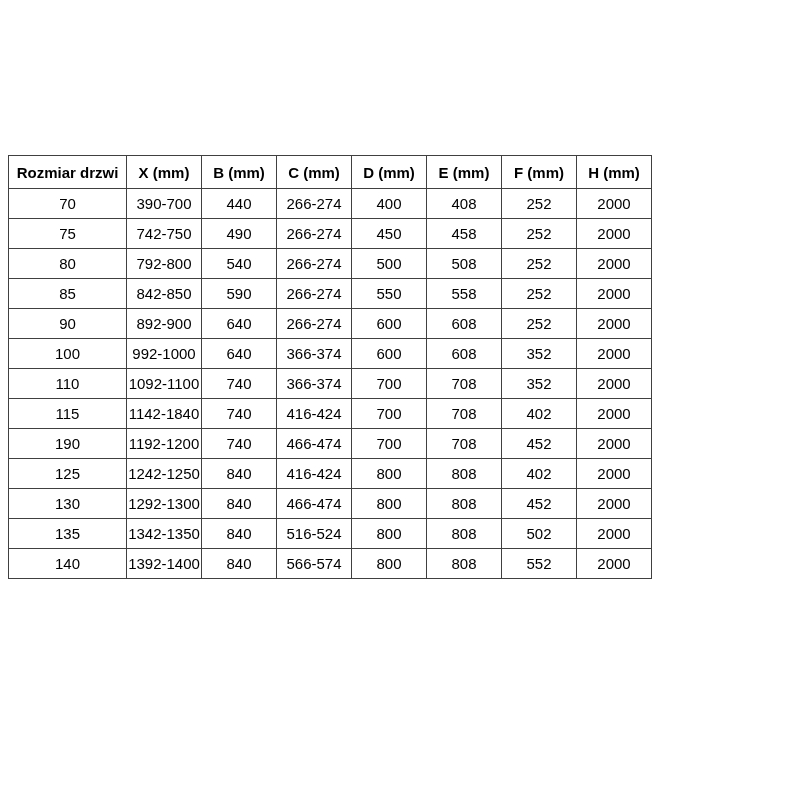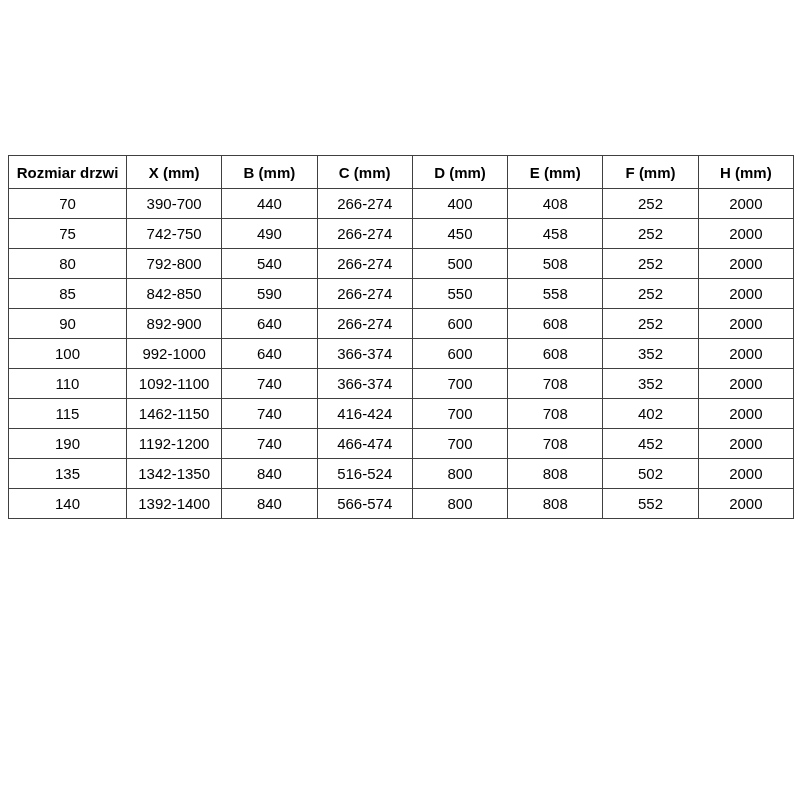--- a/index.html
+++ b/index.html
@@ -12,21 +12,21 @@
     background: #ffffff;
     font-family: "Liberation Sans", sans-serif;
     color: #000000;
     position: relative;
     overflow: hidden;
   }
   .table-wrap {
     position: absolute;
     left: 8px;
     top: 155px;
-    width: 786px;
+    width: 644px;
   }
   table.spec-table {
     border-collapse: collapse;
     table-layout: fixed;
     width: 100%;
     font-size: 15px;
   }
   table.spec-table th,
   table.spec-table td {
     border: 1px solid #404040;
@@ -139,39 +139,59 @@
           <td>1092-1100</td>
           <td>740</td>
           <td>366-374</td>
           <td>700</td>
           <td>708</td>
           <td>352</td>
           <td>2000</td>
         </tr>
         <tr>
           <td>115</td>
-          <td>1462-1150</td>
+          <td>1142-1840</td>
           <td>740</td>
           <td>416-424</td>
           <td>700</td>
           <td>708</td>
           <td>402</td>
           <td>2000</td>
         </tr>
         <tr>
           <td>190</td>
           <td>1192-1200</td>
           <td>740</td>
           <td>466-474</td>
           <td>700</td>
           <td>708</td>
           <td>452</td>
           <td>2000</td>
         </tr>
         <tr>
+          <td>125</td>
+          <td>1242-1250</td>
+          <td>840</td>
+          <td>416-424</td>
+          <td>800</td>
+          <td>808</td>
+          <td>402</td>
+          <td>2000</td>
+        </tr>
+        <tr>
+          <td>130</td>
+          <td>1292-1300</td>
+          <td>840</td>
+          <td>466-474</td>
+          <td>800</td>
+          <td>808</td>
+          <td>452</td>
+          <td>2000</td>
+        </tr>
+        <tr>
           <td>135</td>
           <td>1342-1350</td>
           <td>840</td>
           <td>516-524</td>
           <td>800</td>
           <td>808</td>
           <td>502</td>
           <td>2000</td>
         </tr>
         <tr>

